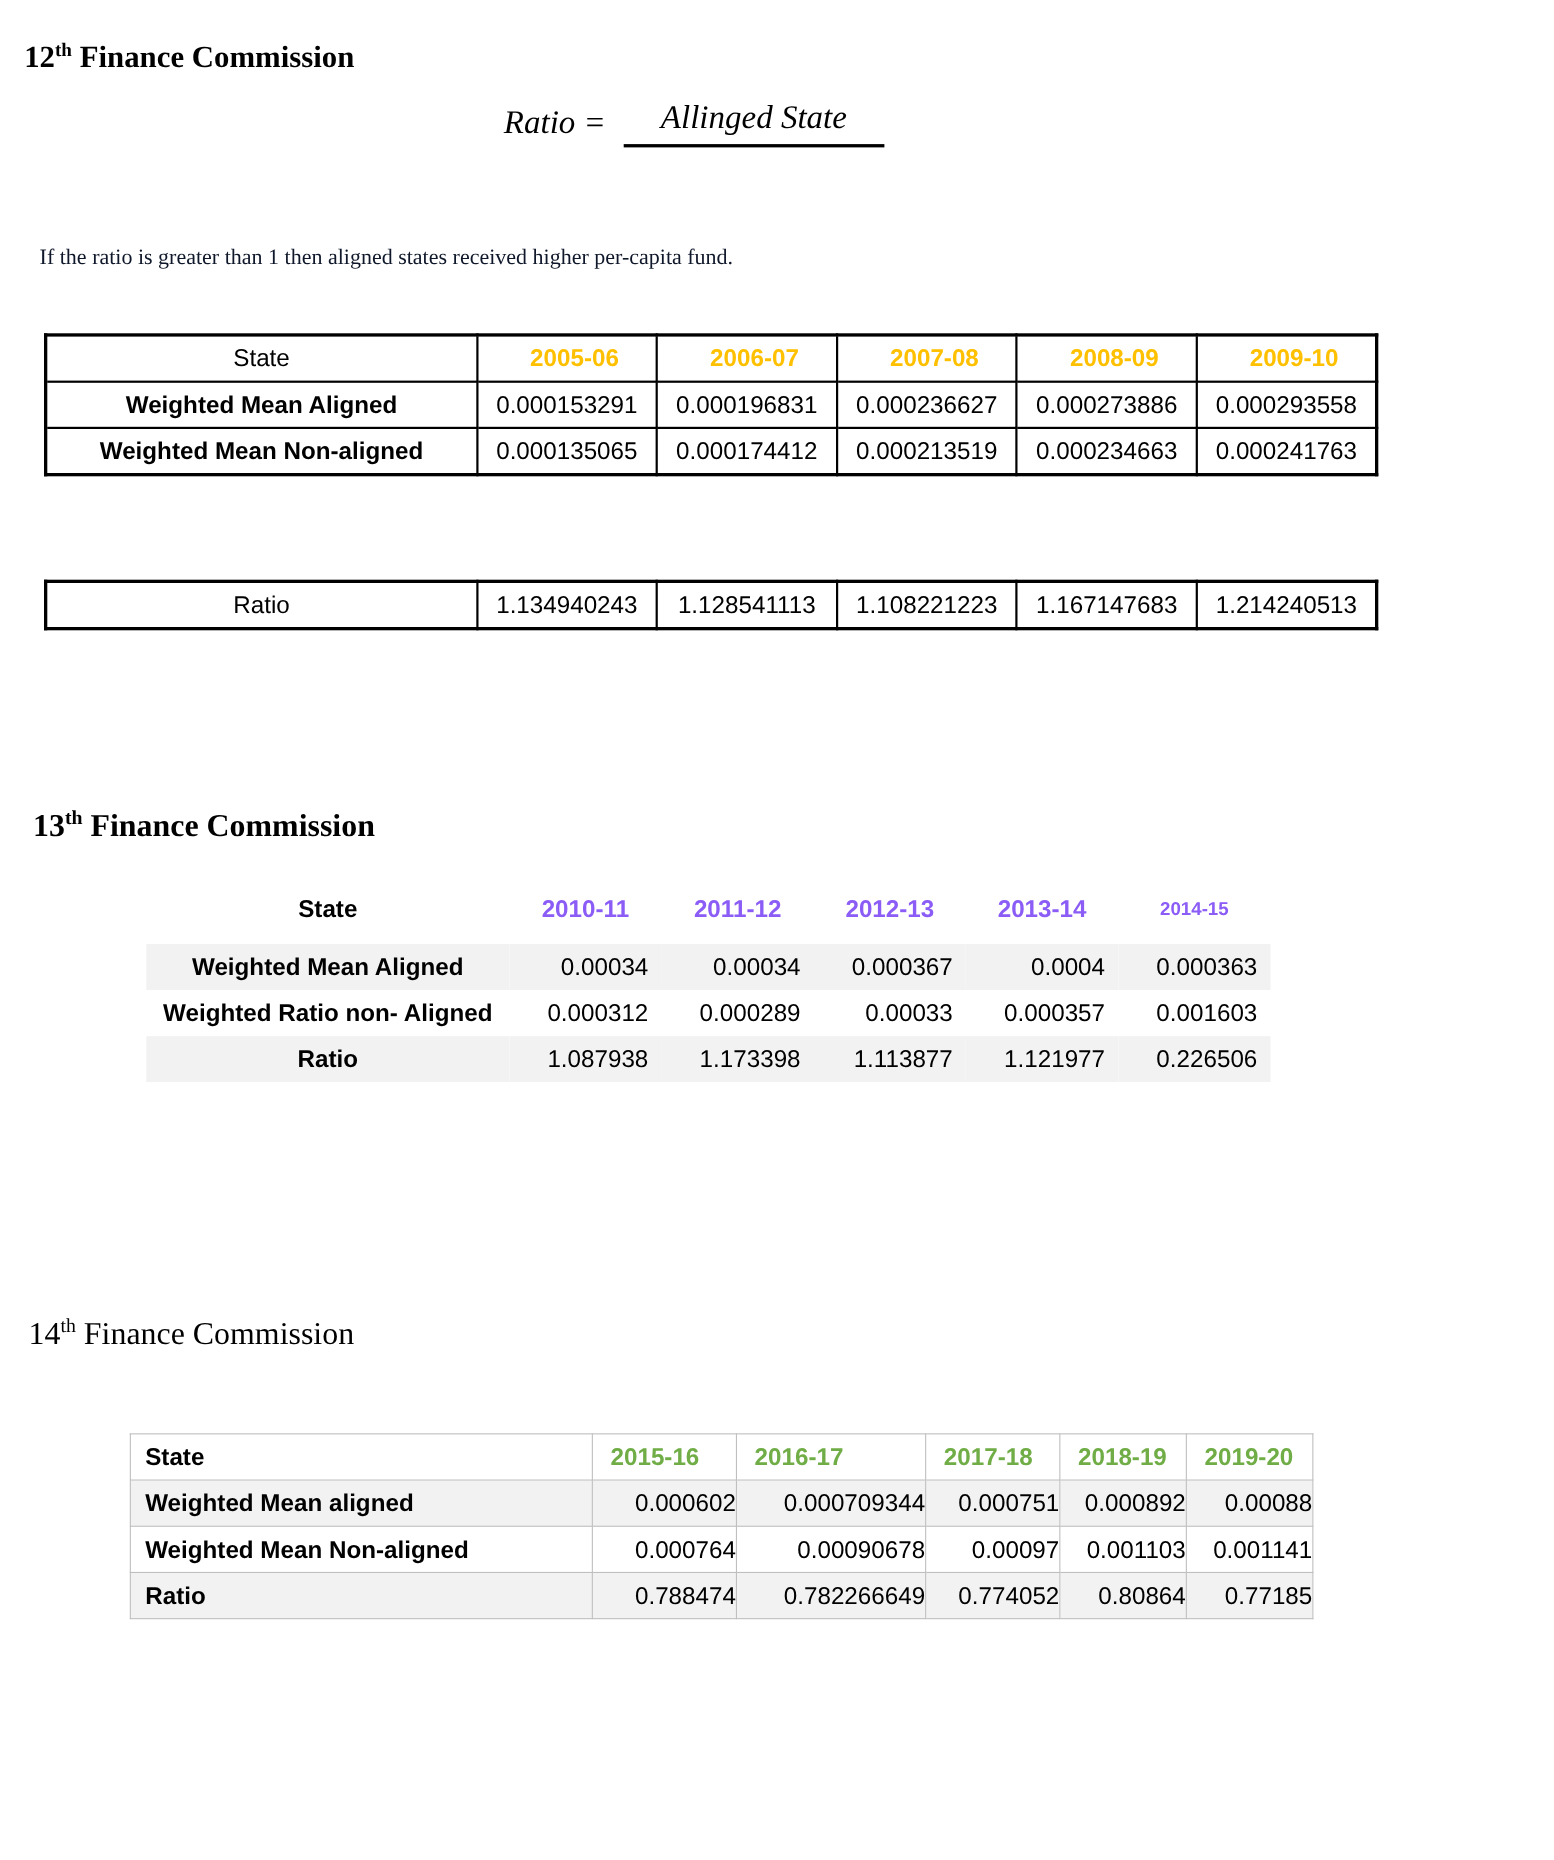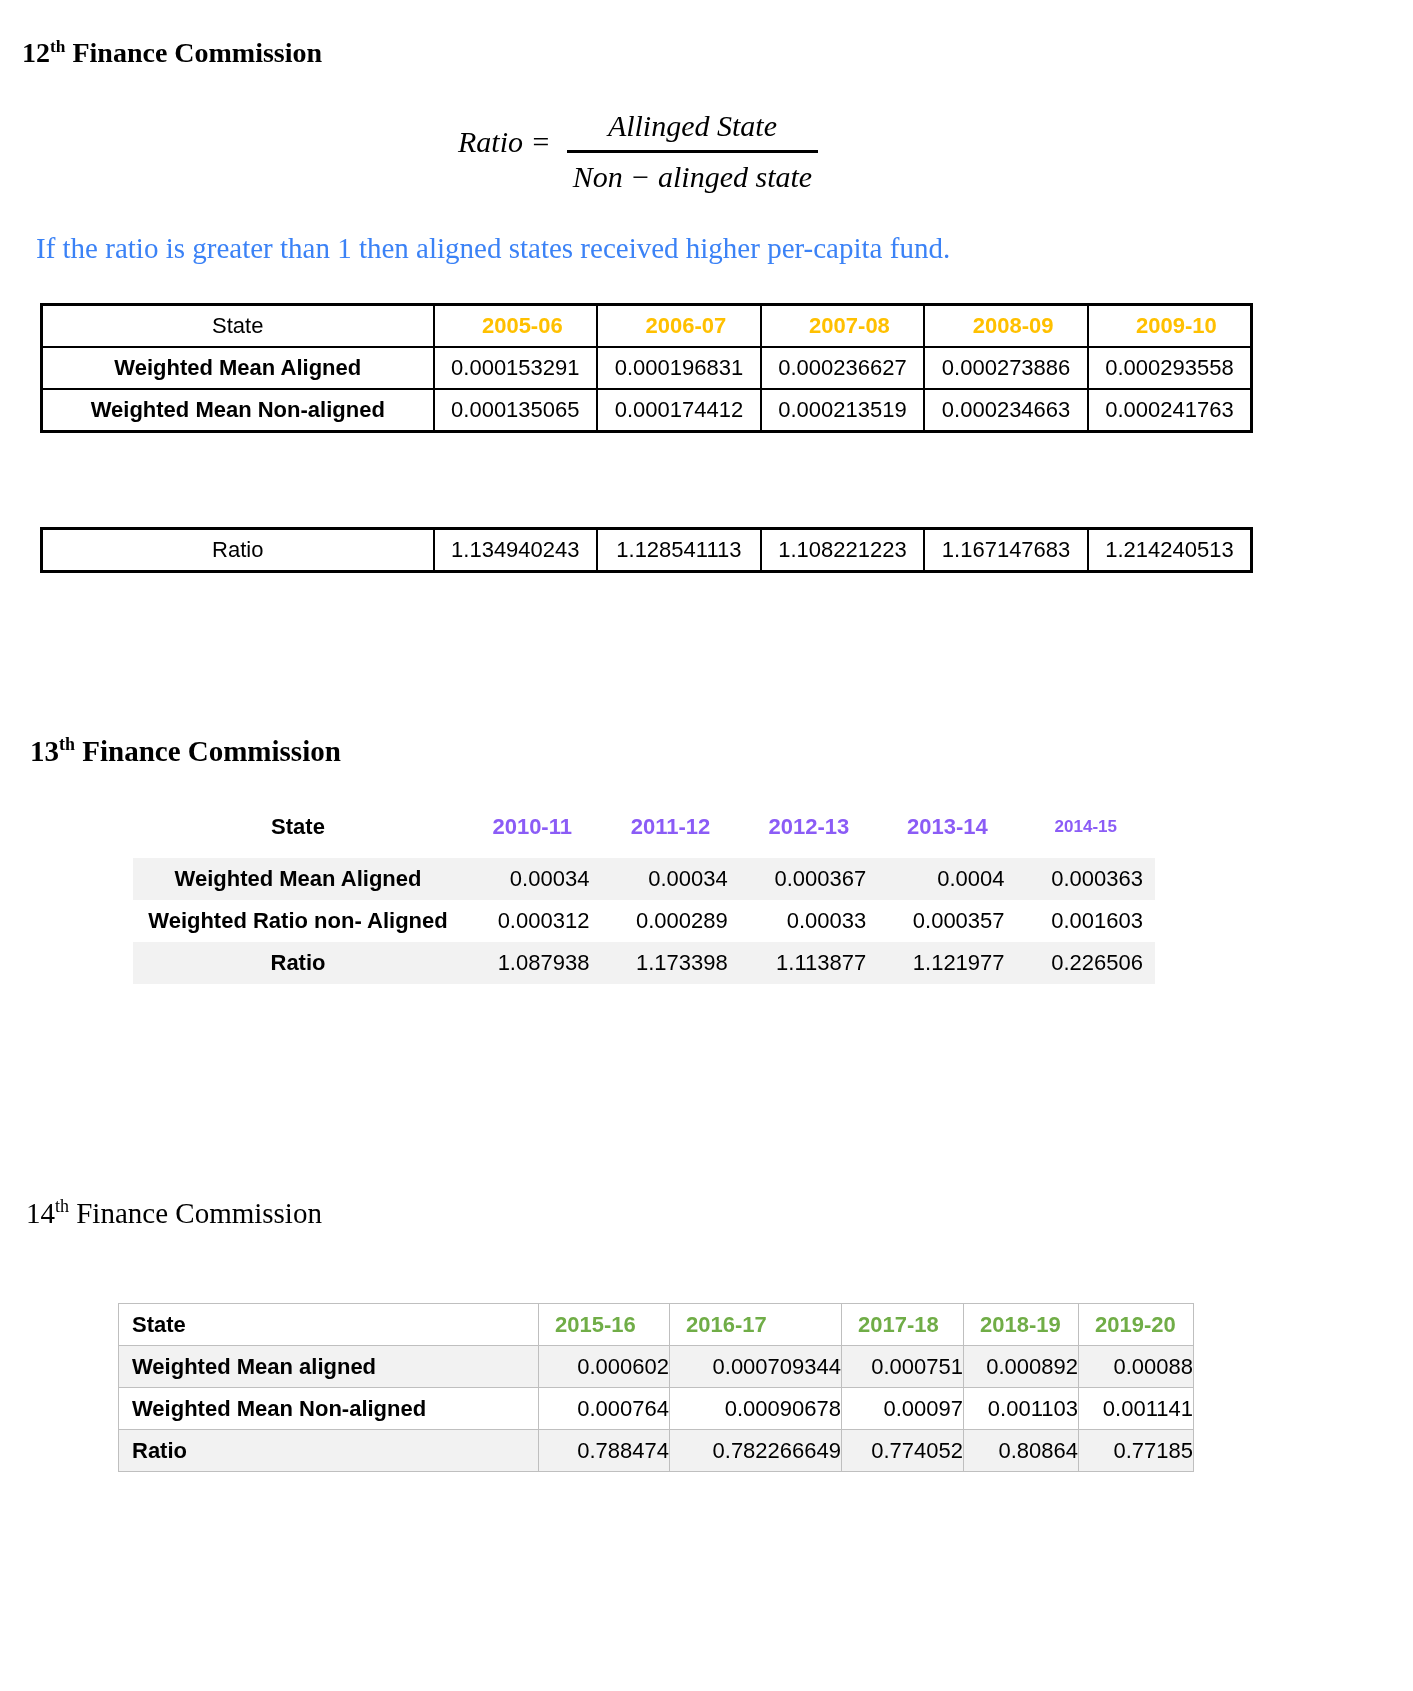--- a/index.html
+++ b/index.html
@@ -12,27 +12,27 @@
   .doc-title sup{font-size:62%;vertical-align:super;line-height:0;}
   .title12{left:22px;top:18px;font-size:28px;font-weight:700;}
   .title13{left:30px;top:716px;font-size:29px;font-weight:700;}
   .title14{left:26px;top:1178px;font-size:29px;font-weight:400;}
 
   
   .formula{position:absolute;left:458px;top:90px;display:flex;align-items:center;
     font-family:"Liberation Serif",serif;font-style:italic;font-size:30px;}
   .formula .lhs{margin-right:16px;text-align:right;}
   .frac{display:inline-block;text-align:center;}
-  .frac .num{display:block;padding:0 34px 7px 34px;margin-top:19px;}
+  .frac .num{display:block;padding:0 34px 7px 34px;}
   .frac .bar{display:block;border-top:3px solid #000;}
   .frac .den{display:block;padding:7px 6px 0 6px;}
 
   
   .note{position:absolute;left:36px;top:203px;font-family:"Liberation Serif",serif;
-    font-size:29px;color:#3b82f6;text-align:center;}
+    font-size:20px;color:#0f172a;text-align:center;}
 
   
   .t1{position:absolute;left:40px;width:1213px;border-collapse:collapse;
       table-layout:fixed;font-size:22px;border:3px solid #000;}
   .tbl-main{top:303px;}
   .tbl-ratio{top:527px;}
   .t1 td{border:2px solid #000;height:40px;text-align:center;padding:0;overflow:hidden;}
   .t1 .yr{color:#FFC000;font-weight:700;text-align:center;padding-left:14px;}
   .t1 .lblb{font-weight:700;}
 
@@ -59,21 +59,20 @@
 </head>
 <body>
 
 <h1 class="doc-title title12"><span>12</span><sup>th</sup><span> Finance Commission</span></h1>
 
 <div class="formula">
   <span class="lhs">Ratio =</span>
   <span class="frac">
     <span class="num">Allinged State</span>
     <span class="bar"></span>
-    <span class="den">Non − alinged state</span>
   </span>
 </div>
 
 <p class="note">If the ratio is greater than 1 then aligned states received higher per-capita fund.</p>
 
 <table class="t1 tbl-main">
   <colgroup>
       <col style="width:392px">
       <col>
       <col>

